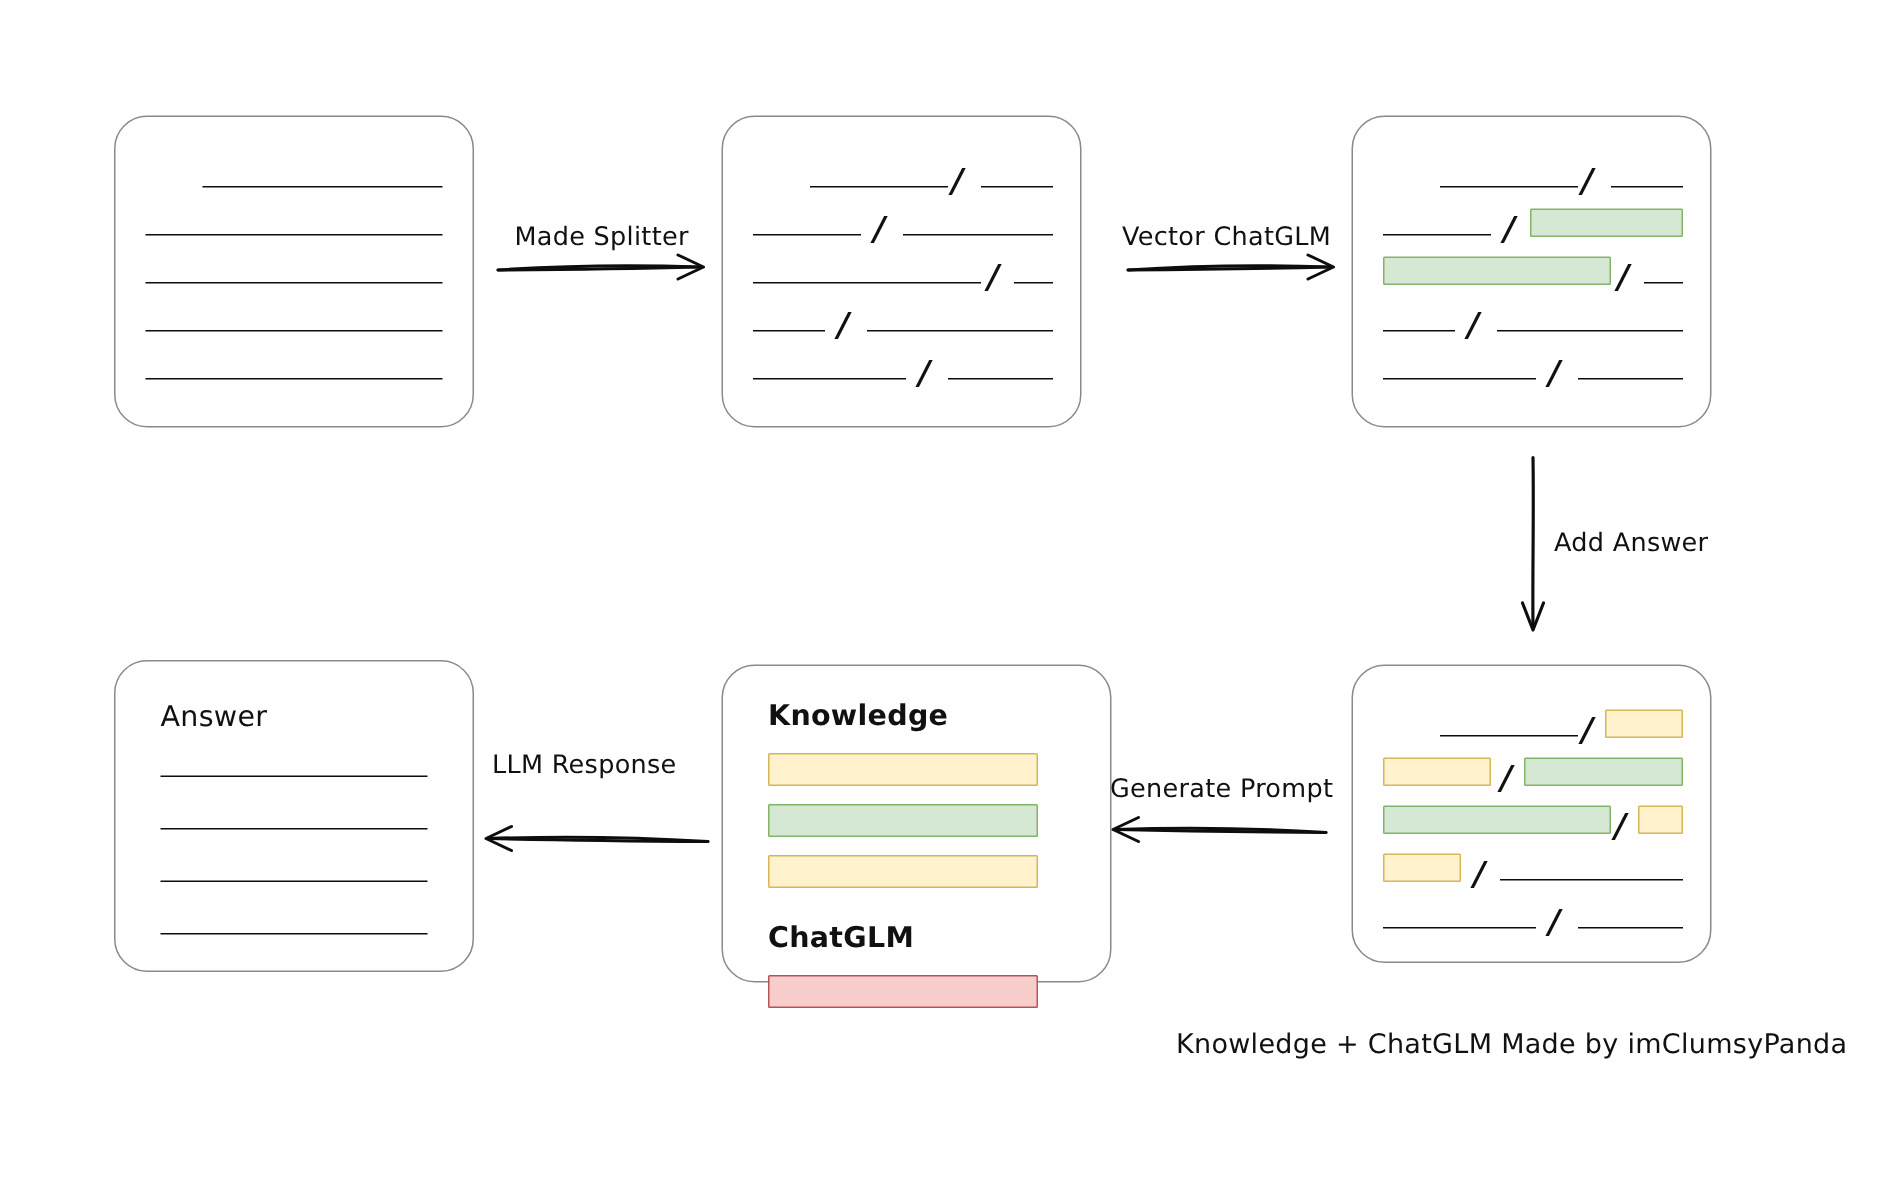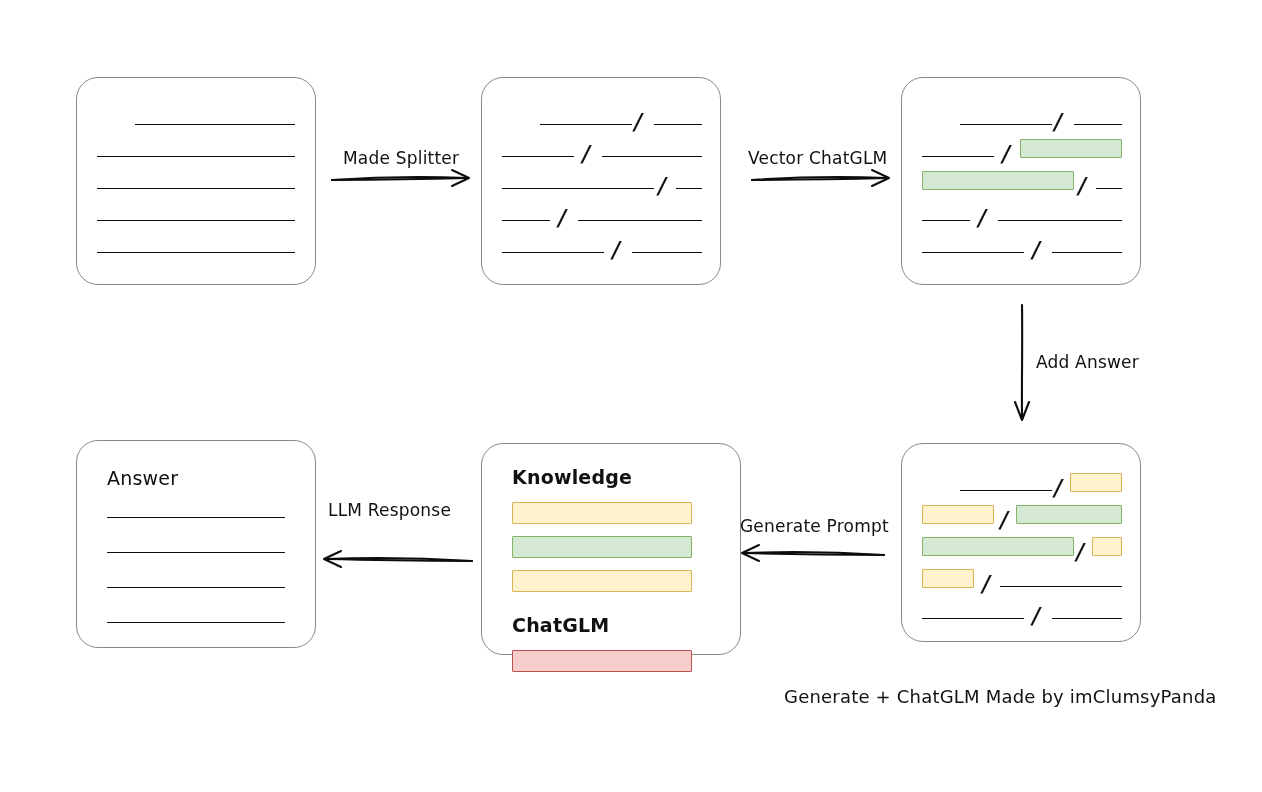--- a/index.html
+++ b/index.html
@@ -213,13 +213,13 @@
       <path d="M17,6 L0,14 L17,22" stroke-width="2.0" stroke-linejoin="round" stroke-linecap="round"></path>
     </svg>
     <div class="edge-label" style="left: 328px; top: 500px;">LLM Response</div>
     <svg class="edge" width="152" height="28" style="left: 324px; top: 545px;">
       <path d="M148,16 Q74,11.5 2,14" stroke-width="2.0" stroke-linecap="round"></path>
       <path d="M148,16 Q66.60000000000001,15.5 2,14" stroke-width="2.0" stroke-linecap="round"></path>
       <path d="M17,6 L0,14 L17,22" stroke-width="2.0" stroke-linejoin="round" stroke-linecap="round"></path>
     </svg>
   </div>
 
-<div class="caption" style="left:784px; top:686px;">Generate + ChatGLM Made by imClumsyPanda</div>
+<div class="caption" style="left:784px; top:686px;">Knowledge + ChatGLM Made by imClumsyPanda</div>
 
 </body></html>

